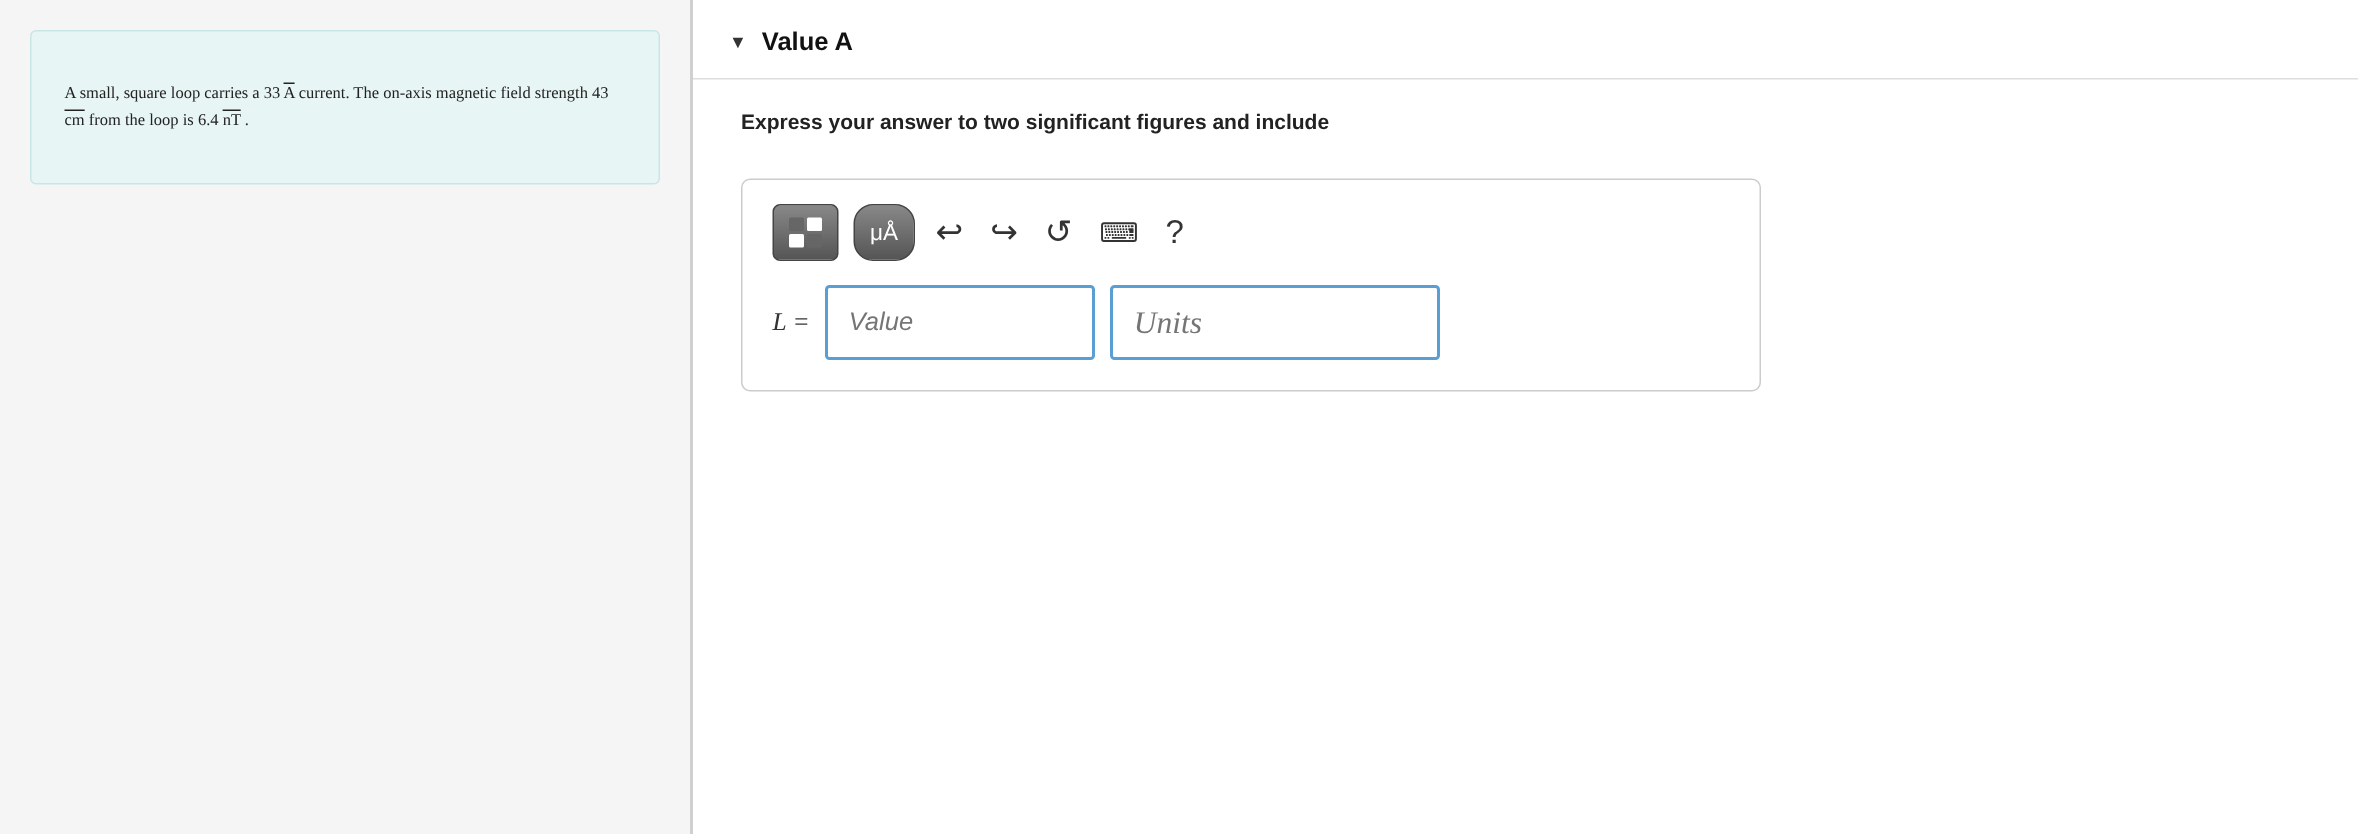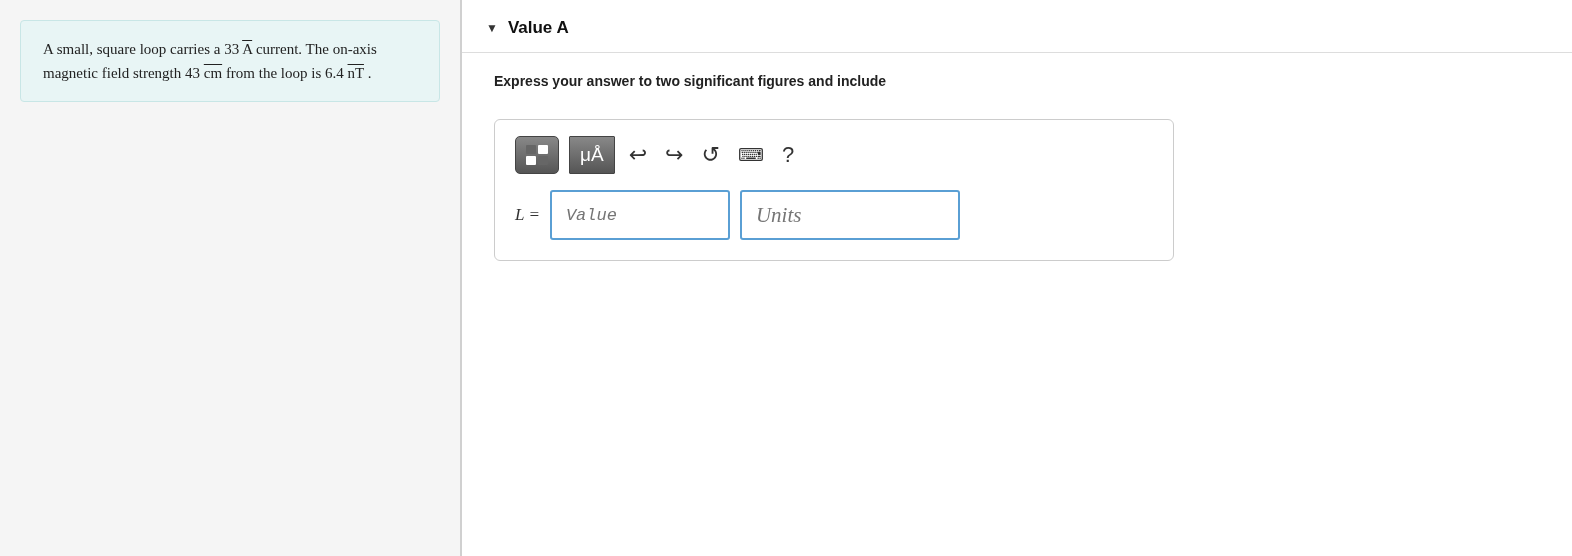--- a/index.html
+++ b/index.html
@@ -15,22 +15,22 @@
       width: 460px;
       padding: 20px;
       display: flex;
       flex-direction: column;
     }
 
     .problem-box {
       background: #e8f5f5;
       border: 1px solid #c8e6e6;
       border-radius: 4px;
-      padding: 16px 22px;
-      font-size: 15px;
+      padding: 33px 22px;
+      font-size: 11px;
       line-height: 1.6;
       color: #222;
     }
 
     .problem-box .overline {
       text-decoration: overline;
     }
 
     .divider {
       width: 2px;
@@ -129,28 +129,28 @@
       background: white;
       border-radius: 1px;
     }
     .icon-grid .cell.dark {
       background: #666;
     }
 
     .btn-mu {
       background: linear-gradient(180deg, #888 0%, #555 100%);
       border: 1px solid #444;
-      border-radius: 1px;
+      border-radius: 13px;
       color: white;
       cursor: pointer;
       display: flex;
       align-items: center;
       justify-content: center;
       padding: 4px 10px;
-      font-size: 19px;
+      font-size: 15px;
       height: 38px;
       font-family: 'Symbol', Arial, sans-serif;
     }
 
     .btn-text-icon {
       background: none;
       border: none;
       font-size: 22px;
       cursor: pointer;
       color: #333;
@@ -195,21 +195,21 @@
     .value-input {
       border: 2px solid #5a9fd4;
       border-radius: 3px;
       padding: 10px 14px;
       font-size: 17px;
       font-style: italic;
       color: #aaa;
       width: 180px;
       height: 50px;
       outline: none;
-      font-family: Liberation Mono, monospace;
+      font-family: Liberation Sans, sans-serif;
       background: #fff;
     }
 
     .units-input {
       border: 2px solid #5a9fd4;
       border-radius: 3px;
       padding: 10px 14px;
       font-size: 21px;
       font-style: italic;
       color: #aaa;

